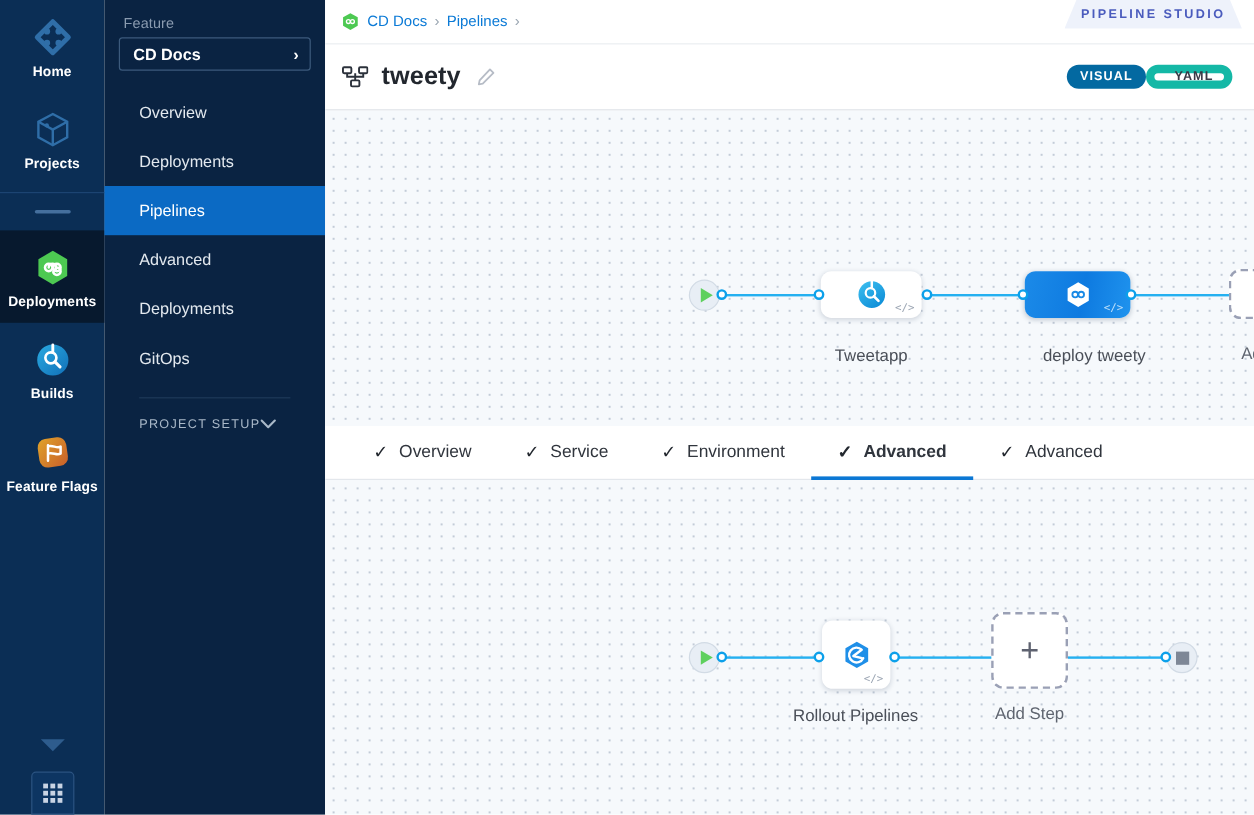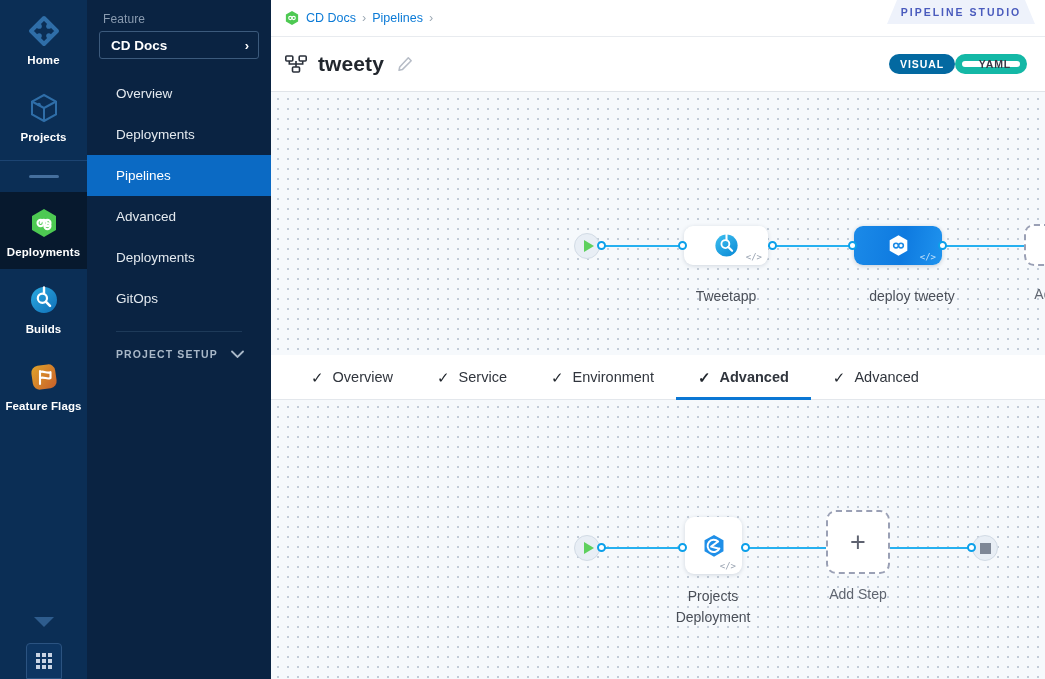--- a/index.html
+++ b/index.html
@@ -65,23 +65,23 @@
   .proj-select span.name { color: #fff; font-size: 13.5px; font-weight: bold; }
   .proj-select span.chev { color: #fff; font-size: 13px; font-weight: bold; }
   .side-nav { margin-top: 14px; }
   .side-item {
     height: 41px; display: flex; align-items: center; padding-left: 29px;
     color: #e3e9ef; font-size: 13.5px; cursor: pointer;
   }
   .side-item.active { background: #0b6ac4; color: #ffffff; }
   .side-rule { height: 1px; background: #1e3a59; margin: 12px 29px 0 29px; }
   .side-setup {
-    display: flex; align-items: center; justify-content: space-between;
+    display: flex; align-items: center; 
     padding: 16px 27px 0 29px; color: #a9b8c8; font-size: 10.5px;
-    letter-spacing: 1.1px; font-weight: bold; cursor: pointer;
+    letter-spacing: 1.1px; font-weight: normal; cursor: pointer;
   }
 
   
   .main { flex: 1 1 auto; height: 679px; background: #fff; position: relative; overflow: hidden; }
 
   .crumbbar {
     height: 36px; display: flex; align-items: center; gap: 6px;
     padding-left: 13px; background: #fff; position: relative; z-index: 4;
   }
   .crumb { color: #0b7ad6; font-size: 12.5px; cursor: pointer; }
@@ -473,21 +473,21 @@
           <span style="display:flex">
             <svg width="28" height="28" viewBox="0 0 34 34">
               <path d="M17 3.5 L28.5 10 L28.5 23.5 L17 30 L5.5 23.5 L5.5 10 Z" fill="#1f8fe8"></path>
               <path d="M22 11.5 a7.5 7.5 0 1 0 1.5 8.5 M22 11.5 L13.5 17.8 L22 20" fill="none" stroke="#ffffff" stroke-width="2.4" stroke-linecap="round" stroke-linejoin="round"></path>
             </svg>
           </span>
           <span class="code">&lt;/&gt;</span>
         </div>
         <div class="ndot" style="left:407px; top:143px;"></div>
         <div class="ndot" style="left:470px; top:143px;"></div>
-        <div class="nlabel" style="left:387px; top:186px; width:110px;">Projects Deployment</div>
+        <div class="nlabel" style="left:387px; top:186px; width:110px;">Rollout Pipelines</div>
 
         <div class="addnode" style="left:555px; top:110px; width:64px; height:64px;">
           <span class="plus">+</span>
         </div>
         <div class="nlabel muted" style="left:531px; top:184px; width:112px;">Add Step</div>
 
         <div class="ndot" style="left:696px; top:143px;"></div>
         <div class="endnode" style="left:701px; top:135px;">
           <span class="stop-sq"></span>
         </div>

